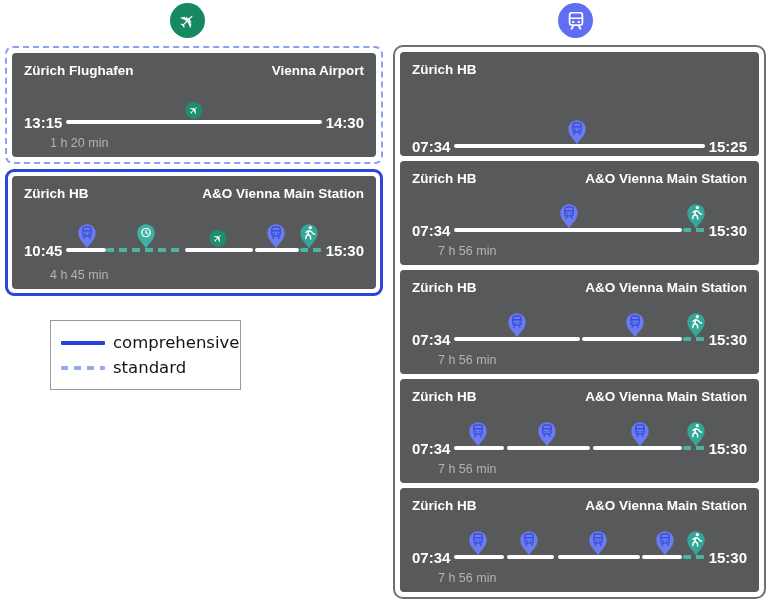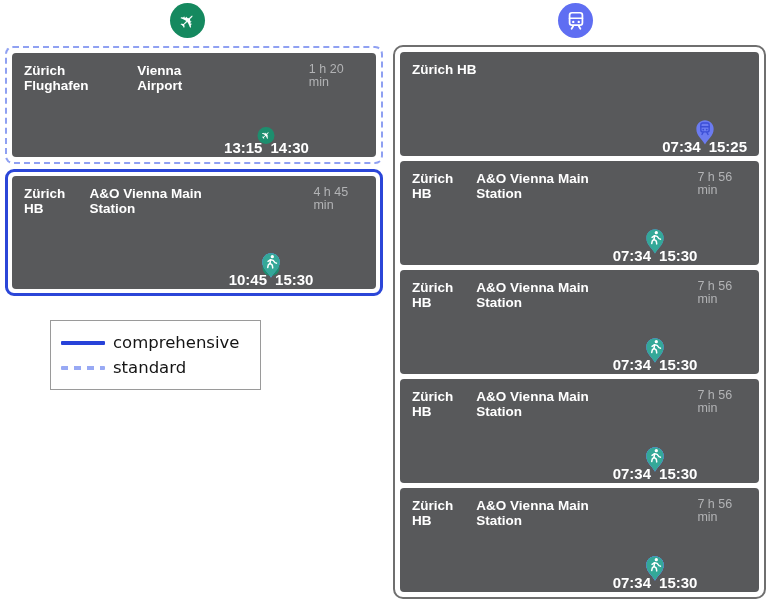--- a/index.html
+++ b/index.html
@@ -18,39 +18,39 @@
                  border:2px dashed #8fa0f2;border-radius:8px;padding:5px;background:#fff;}
   .flight-card-2{position:absolute;left:5px;top:169px;width:378px;height:127px;box-sizing:border-box;
                  border:3px solid #2b46d8;border-radius:9px;padding:4px;background:#fff;}
   .train-panel{position:absolute;left:393px;top:45px;width:373px;height:554px;box-sizing:border-box;
                border:2px solid #6f6f6f;border-radius:10px;padding:5px;background:#fff;
                display:flex;flex-direction:column;gap:5px;}
   .train-panel .slot{flex:1;}
 
   
   .card{background:#58595b;border-radius:4px;width:100%;height:100%;box-sizing:border-box;
-        padding:10px 12px 8px;display:flex;flex-direction:row;justify-content:space-between;}
+        padding:10px 12px 8px;display:flex;flex-direction:column;justify-content:space-between;}
   .stations{display:flex;justify-content:space-between;align-items:baseline;
             font-size:13.5px;font-weight:700;color:#ffffff;gap:10px;}
   .stations .to{}
   .tl-row{display:flex;align-items:flex-end;}
   .tl-time{font-size:15px;font-weight:700;color:#fff;line-height:1;transform:translateY(6px);
            white-space:nowrap;}
   .tl-track{flex:1;position:relative;height:34px;margin:0 4px;}
   .seg{position:absolute;bottom:0;height:4px;border-radius:2px;}
   .seg.solid{background:#ffffff;}
   .seg.dashed{background:repeating-linear-gradient(90deg,#4db3a3 0 8px,transparent 8px 13px);}
   .marker{position:absolute;bottom:3px;transform:translateX(-50%);line-height:0;}
   .plane-badge{width:17px;height:17px;border-radius:50%;background:#1d8e6e;margin-bottom:2px;
                display:flex;align-items:center;justify-content:center;}
   .plane-badge span{color:#fff;font-size:11px;transform:rotate(-45deg);line-height:1;}
-  .duration{font-size:12.5px;color:#b2b3b5;line-height:1;}
+  .duration{font-size:12.5px;color:#b2b3b5;line-height:1;margin-left:26px;}
 
   
-  .legend{position:absolute;left:50px;top:320px;width:211px;height:70px;box-sizing:border-box;
+  .legend{position:absolute;left:50px;top:320px;width:191px;height:70px;box-sizing:border-box;
           background:#fff;border:1px solid #9a9a9a;padding:9px 10px;
           display:flex;flex-direction:column;justify-content:space-around;}
   .legend-item{display:flex;align-items:center;gap:8px;
                font-family:"DejaVu Sans",sans-serif;font-size:16.5px;color:#141414;}
   .swatch{width:44px;height:4px;flex:0 0 44px;border-radius:1px;}
   .swatch.solid{background:#2742d9;}
   .swatch.dashed{background:repeating-linear-gradient(90deg,#98a9f4 0 7px,transparent 7px 13px);}
 </style>
 </head>
 <body>

